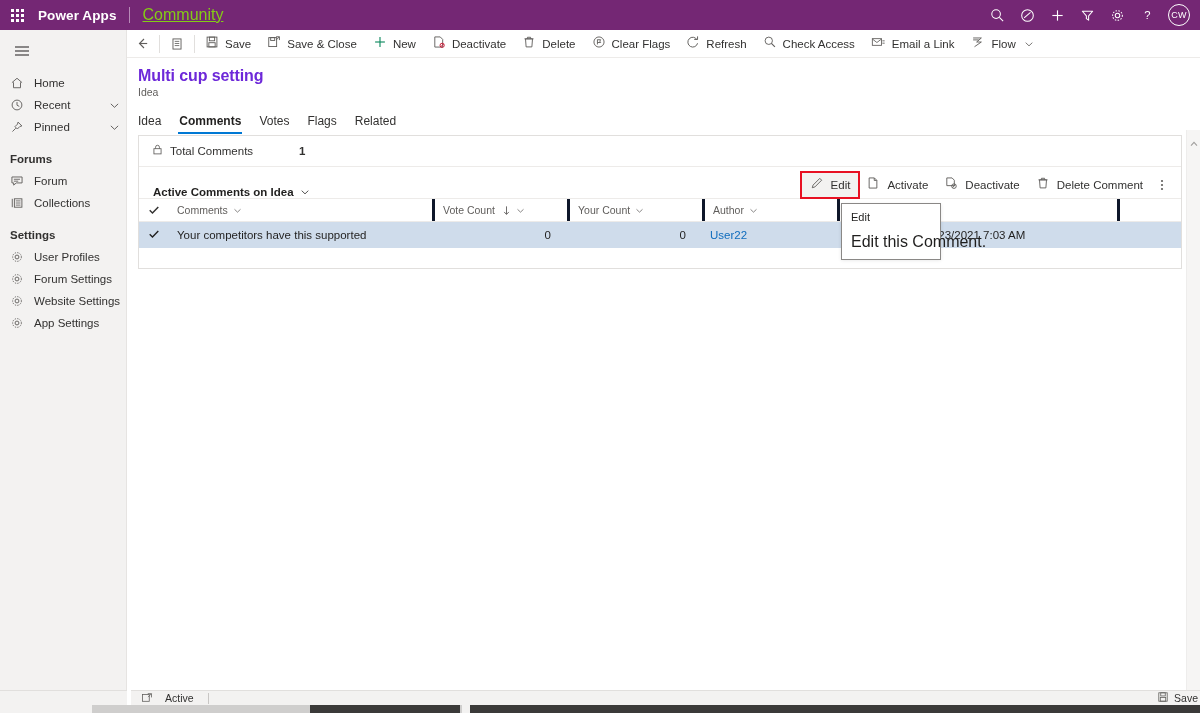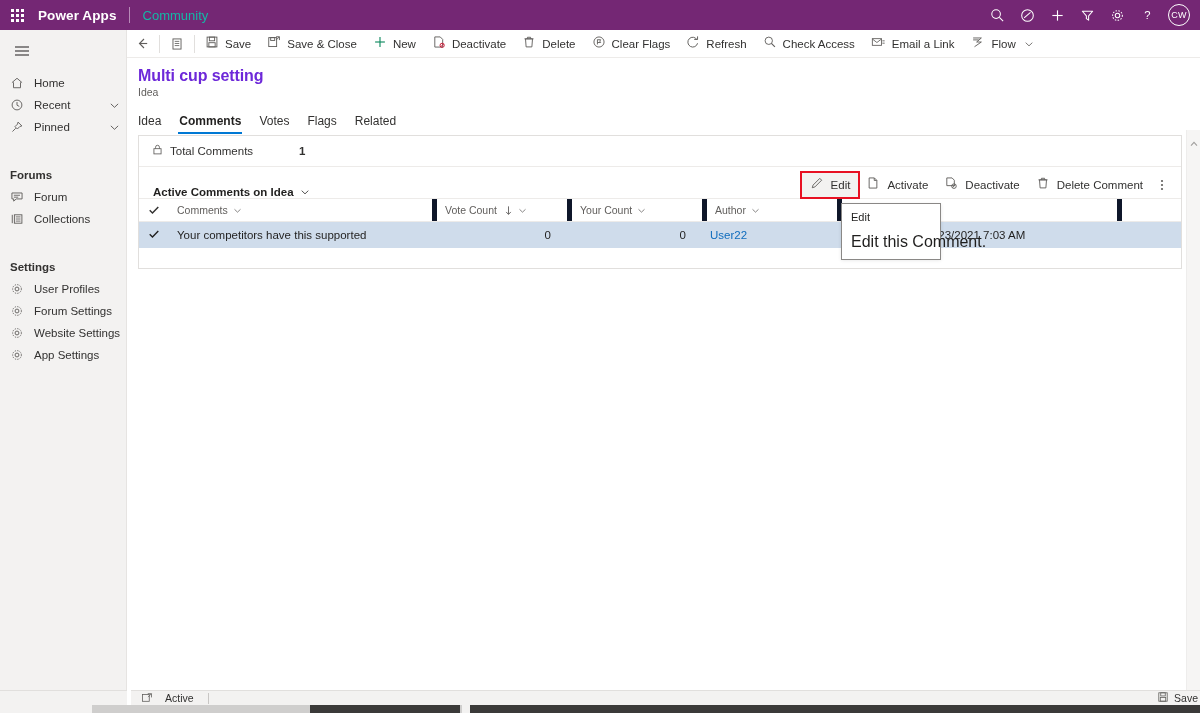--- a/index.html
+++ b/index.html
@@ -27,21 +27,21 @@
   .waffle-grid {
     display: grid; grid-template-columns: repeat(3, 3px);
     grid-template-rows: repeat(3, 3px); gap: 2px;
   }
   .waffle-grid i { background: #ffffff; display: block; width: 3px; height: 3px; }
   .brand {
     font-size: 13.5px; font-weight: bold; color: #ffffff;
     padding: 0 12px 0 4px; letter-spacing: .1px;
   }
   .brand-sep { width: 1px; height: 16px; background: #b88ab8; }
-  .env-name { font-size: 13px; color: #14b8a6; padding-left: 13px; }
+  .env-name { font-size: 16px; color: #84cc16; padding-left: 13px; text-decoration: underline; }
   .header-right {
     margin-left: auto; display: flex; align-items: center; height: 30px;
     padding-right: 10px;
   }
   .hdr-icon {
     width: 30px; height: 30px; display: flex;
     align-items: center; justify-content: center;
     cursor: pointer;
   }
   .hdr-icon svg { display: block; }
@@ -75,21 +75,21 @@
     width: 18px; display: flex; align-items: center; justify-content: flex-start;
     flex: 0 0 18px;
   }
   .nav-label {
     font-size: 11.5px; color: #323130; padding-left: 6px;
     white-space: nowrap;
   }
   .nav-chev { margin-left: auto; display: flex; align-items: center; }
   .nav-group-title {
     font-size: 11.5px; font-weight: bold; color: #323130;
-    padding: 0 16px 0 10px; height: 22px; display: flex; align-items: center; margin-top: 16px;
+    padding: 0 16px 0 10px; height: 22px; display: flex; align-items: center;
   }
   .nav-spacer-lg { height: 10px; }
   .nav-spacer-sm { height: 4px; }
 
   
   .command-bar {
     position: absolute; top: 30px; left: 127px;
     width: 1073px; height: 28px;
     background: #ffffff;
     border-bottom: 1px solid #edebe9;
@@ -185,21 +185,21 @@
   
   .gtable { width: 100%; border-collapse: collapse; table-layout: fixed; }
   .gtable th {
     height: 23px; font-size: 10.5px; font-weight: normal;
     color: #605e5c; text-align: left; padding: 0;
     border-top: 1px solid #edebe9; border-bottom: 1px solid #edebe9;
     background: #ffffff; vertical-align: middle;
   }
   .th-inner {
     display: flex; align-items: center; height: 22px;
-    padding-left: 8px; border-left: 5px solid #0f172a;
+    padding-left: 8px; border-left: 3px solid #0f172a;
     cursor: pointer; white-space: nowrap;
   }
   .th-first .th-inner { border-left: none; }
   .th-inner .hchev { padding-left: 5px; display: flex; align-items: center; }
   .th-inner .sortarrow { padding-left: 7px; display: flex; align-items: center; }
   .th-check {
     width: 30px; text-align: center;
   }
   .th-check .ck { display: flex; justify-content: center; align-items: center; height: 22px; }
   .gtable td {

